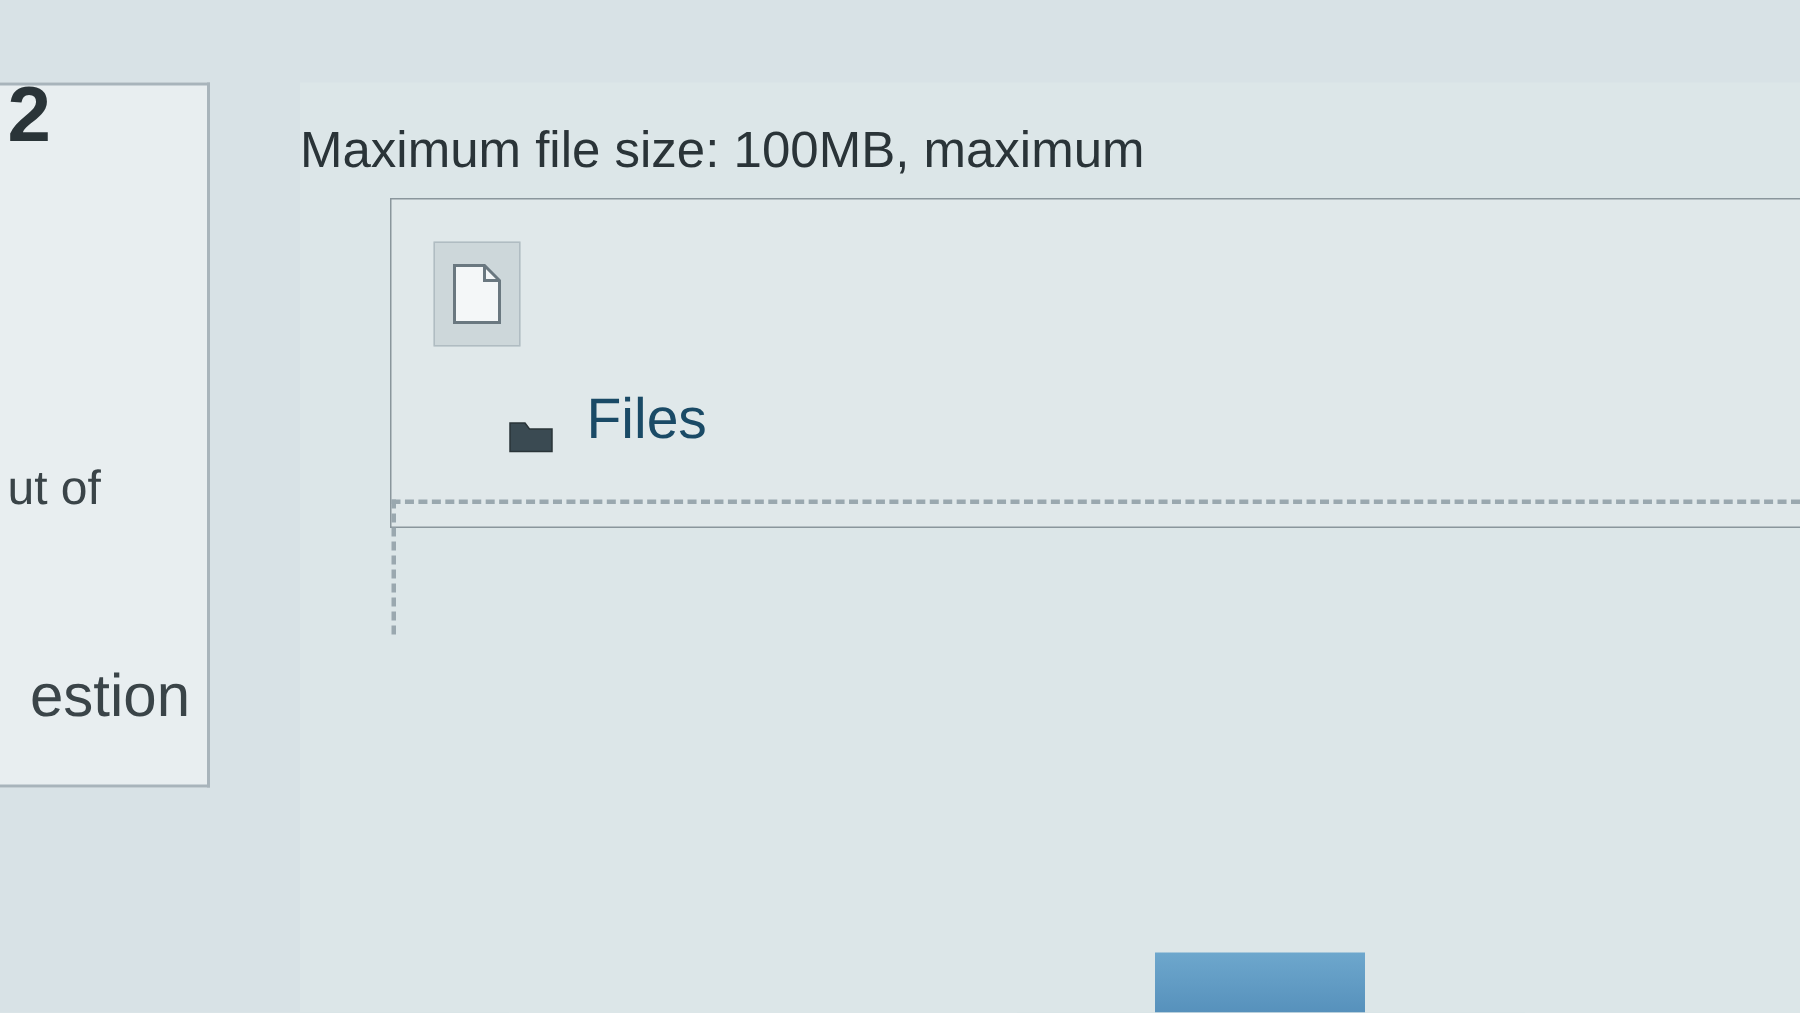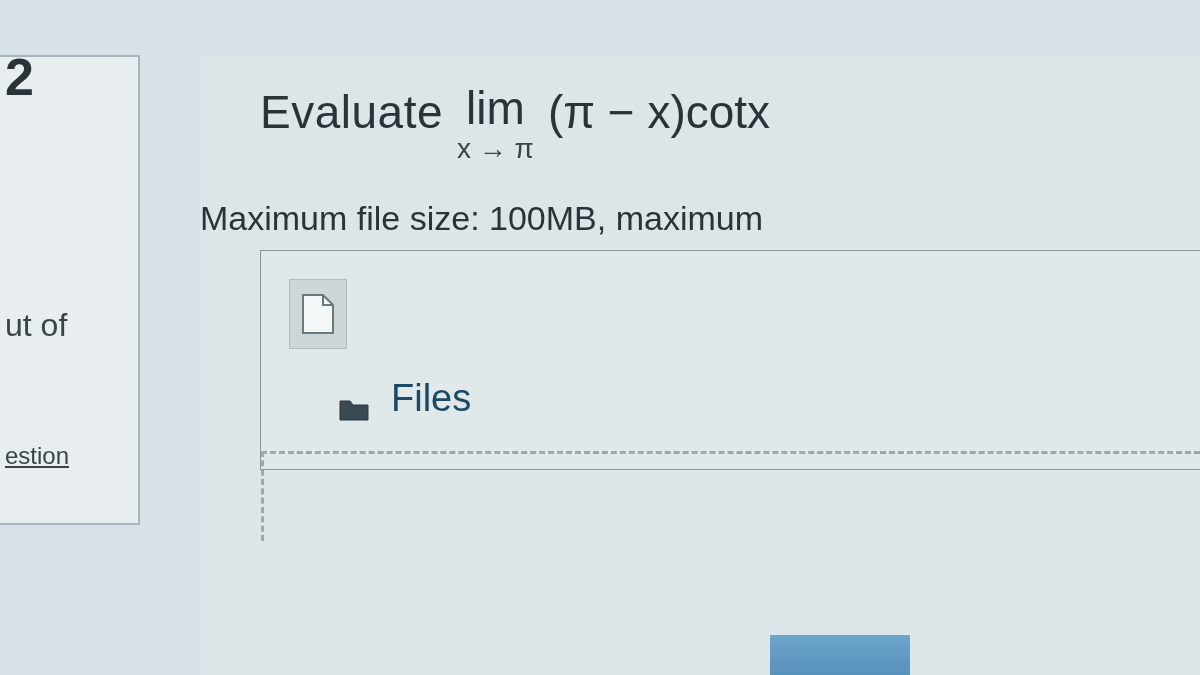--- a/index.html
+++ b/index.html
@@ -34,24 +34,23 @@
       position: absolute;
       top: 250px;
       left: 5px;
       font-size: 32px;
       color: #3a4448;
       text-align: center;
     }
     .sidebar-text-2 {
       position: absolute;
       top: 385px;
-      left: 5px;
-      font-size: 24px;
+      left: 20px;
+      font-size: 40px;
       color: #3a4448;
-      text-decoration: underline;
     }
     .content {
       position: absolute;
       left: 200px;
       top: 55px;
       right: 0;
       height: 620px;
       background: #dce6e8;
     }
     .prompt {
@@ -143,28 +142,20 @@
 </head>
 <body>
 
 <div class="sidebar">
   <div class="question-number">2</div>
   <div class="sidebar-text-1">ut of</div>
   <div class="sidebar-text-2">estion</div>
 </div>
 
 <div class="content">
-  <div class="prompt">
-    <span class="word-evaluate">Evaluate</span>
-    <span class="limit-block">
-      <span class="limit-top">lim</span>
-      <span class="limit-bottom">x → π</span>
-    </span>
-    <span class="expression">(π − x)cotx</span>
-  </div>
 
   <div class="file-hint">Maximum file size: 100MB, maximum</div>
 
   <div class="upload-box">
     <div class="file-icon-wrap">
       <div class="file-icon">
         <svg viewBox="0 0 34 42">
           <path d="M2 2 L22 2 L32 12 L32 40 L2 40 Z" fill="#f4f7f8" stroke="#6a7880" stroke-width="2"></path>
           <path d="M22 2 L22 12 L32 12" fill="none" stroke="#6a7880" stroke-width="2"></path>
         </svg>

